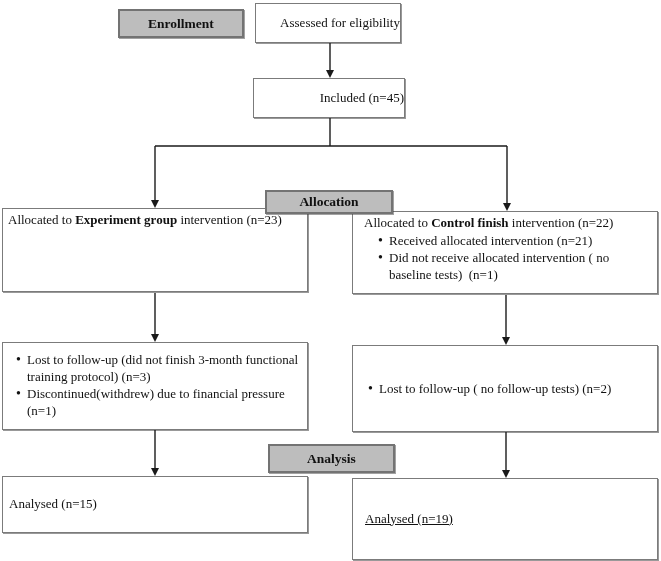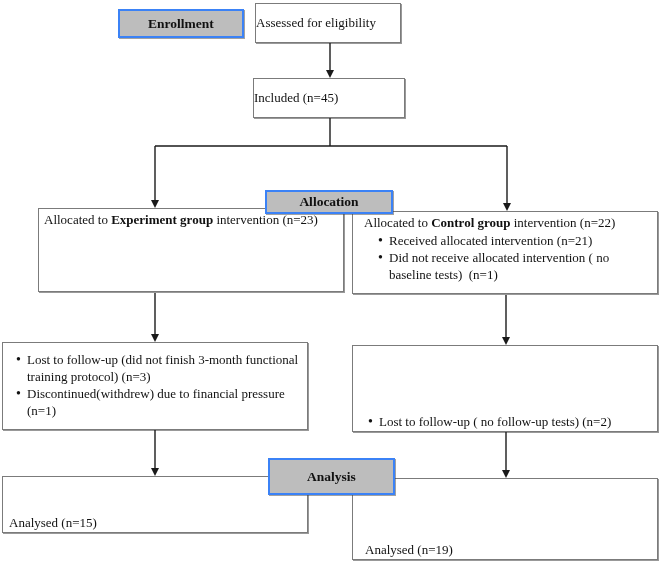--- a/index.html
+++ b/index.html
@@ -17,29 +17,29 @@
     border:1.5px solid #7b7b7b;
     box-shadow:1px 1px 0 rgba(70,70,70,.55);
     box-sizing:border-box;
     font-size:13px;
     line-height:1.3;
     z-index:1;
   }
   .glabel{
     position:absolute;
     background:#bdbdbd;
-    border:2px solid #3b82f6;
+    border:2px solid #737373;
     box-shadow:1px 1px 0 rgba(70,70,70,.5);
     box-sizing:border-box;
     display:flex;align-items:center;justify-content:center;
     font-weight:bold;font-size:13.5px;
     z-index:3;
   }
-  .center-text{display:flex;align-items:center;justify-content:flex-start;text-align:center;}
-  .vcenter{display:flex;align-items:flex-end;}
+  .center-text{display:flex;align-items:center;justify-content:flex-end;text-align:center;}
+  .vcenter{display:flex;align-items:center;}
   .pad-title{padding:3px 2px 0 5px;}
   .title span{white-space:pre-wrap;}
   ul.bullets{
     margin:1px 0 0 0;
     padding:0 2px 0 30px;
     list-style:none;
   }
   ul.bullets li{
     position:relative;
     white-space:pre-wrap;
@@ -79,39 +79,39 @@
       <polygon points="151,468 159,468 155,476"></polygon>
       <polygon points="502,470 510,470 506,478"></polygon>
     </g>
   </svg>
 
   <div class="glabel" style="left:118px;top:9px;width:126px;height:29px;">Enrollment</div>
 
   <div class="glabel" style="left:265px;top:190px;width:128px;height:24px;">Allocation</div>
 
 
-  <div class="glabel" style="left:268px;top:458px;width:127px;height:37px;">Analysis</div>
+  <div class="glabel" style="left:268px;top:444px;width:127px;height:29px;">Analysis</div>
 
   <div class="wbox center-text" style="left:255px;top:3px;width:146px;height:40px;">
     <span>Assessed for eligibility</span>
   </div>
 
   <div class="wbox center-text" style="left:253px;top:78px;width:152px;height:40px;">
     <span>Included (n=45)</span>
   </div>
 
-  <div class="wbox" style="left:2px;top:208px;width:306px;height:84px;margin-left:36px;">
+  <div class="wbox" style="left:2px;top:208px;width:306px;height:84px;">
     <div class="title pad-title">
       <span>Allocated to </span><b>Experiment group</b><span> intervention (n=23)</span>
     </div>
   </div>
 
   <div class="wbox" style="left:352px;top:211px;width:306px;height:83px;">
     <div class="title pad-title" style="padding-left:11px;">
-      <span>Allocated to </span><b>Control group</b><span> intervention (n=22)</span>
+      <span>Allocated to </span><b>Control finish</b><span> intervention (n=22)</span>
     </div>
     <ul class="bullets" style="padding-left:36px;">
       <li>Received allocated intervention (n=21)</li>
       <li>Did not receive allocated intervention ( no baseline tests)  (n=1)</li>
     </ul>
   </div>
 
   <div class="wbox" style="left:2px;top:342px;width:306px;height:88px;padding-top:8px;">
     <ul class="bullets" style="padding-left:24px;">
       <li>Lost to follow-up (did not finish 3-month functional training protocol) (n=3)</li>
@@ -122,17 +122,17 @@
   <div class="wbox vcenter" style="left:352px;top:345px;width:306px;height:87px;">
     <ul class="bullets tight">
       <li>Lost to follow-up ( no follow-up tests) (n=2)</li>
     </ul>
   </div>
 
   <div class="wbox vcenter" style="left:2px;top:476px;width:306px;height:57px;padding-left:6px;">
     <span>Analysed (n=15)</span>
   </div>
 
-  <div class="wbox vcenter" style="left:352px;top:478px;width:306px;height:82px;padding-left:12px;">
+  <div class="wbox vcenter" style="left:352px;top:478px;width:306px;height:82px;padding-left:12px;text-decoration:underline;">
     <span>Analysed (n=19)</span>
   </div>
 
 </div>
 
 </body></html>

